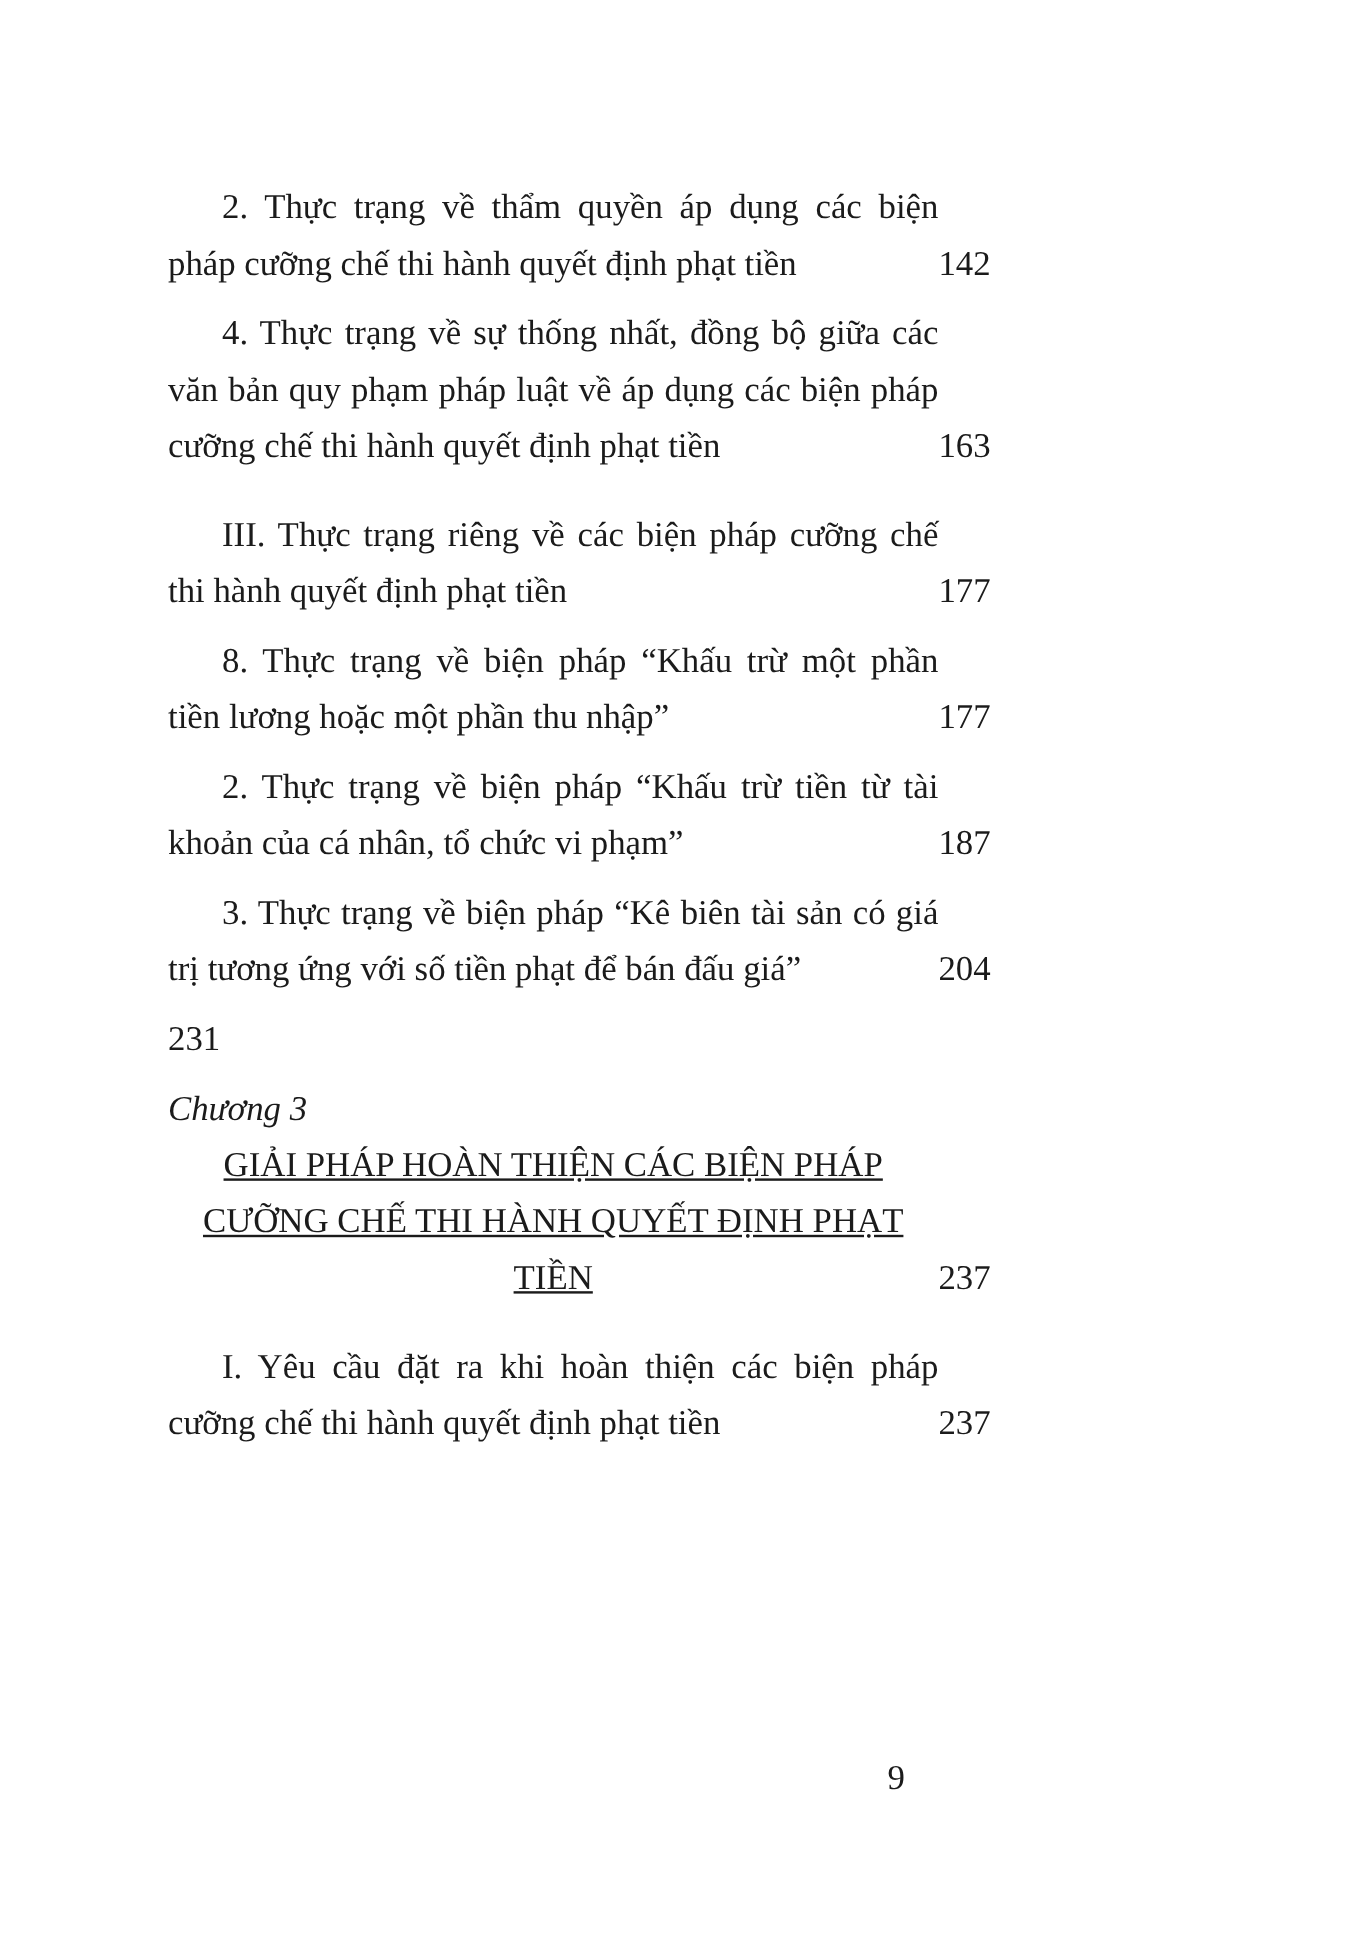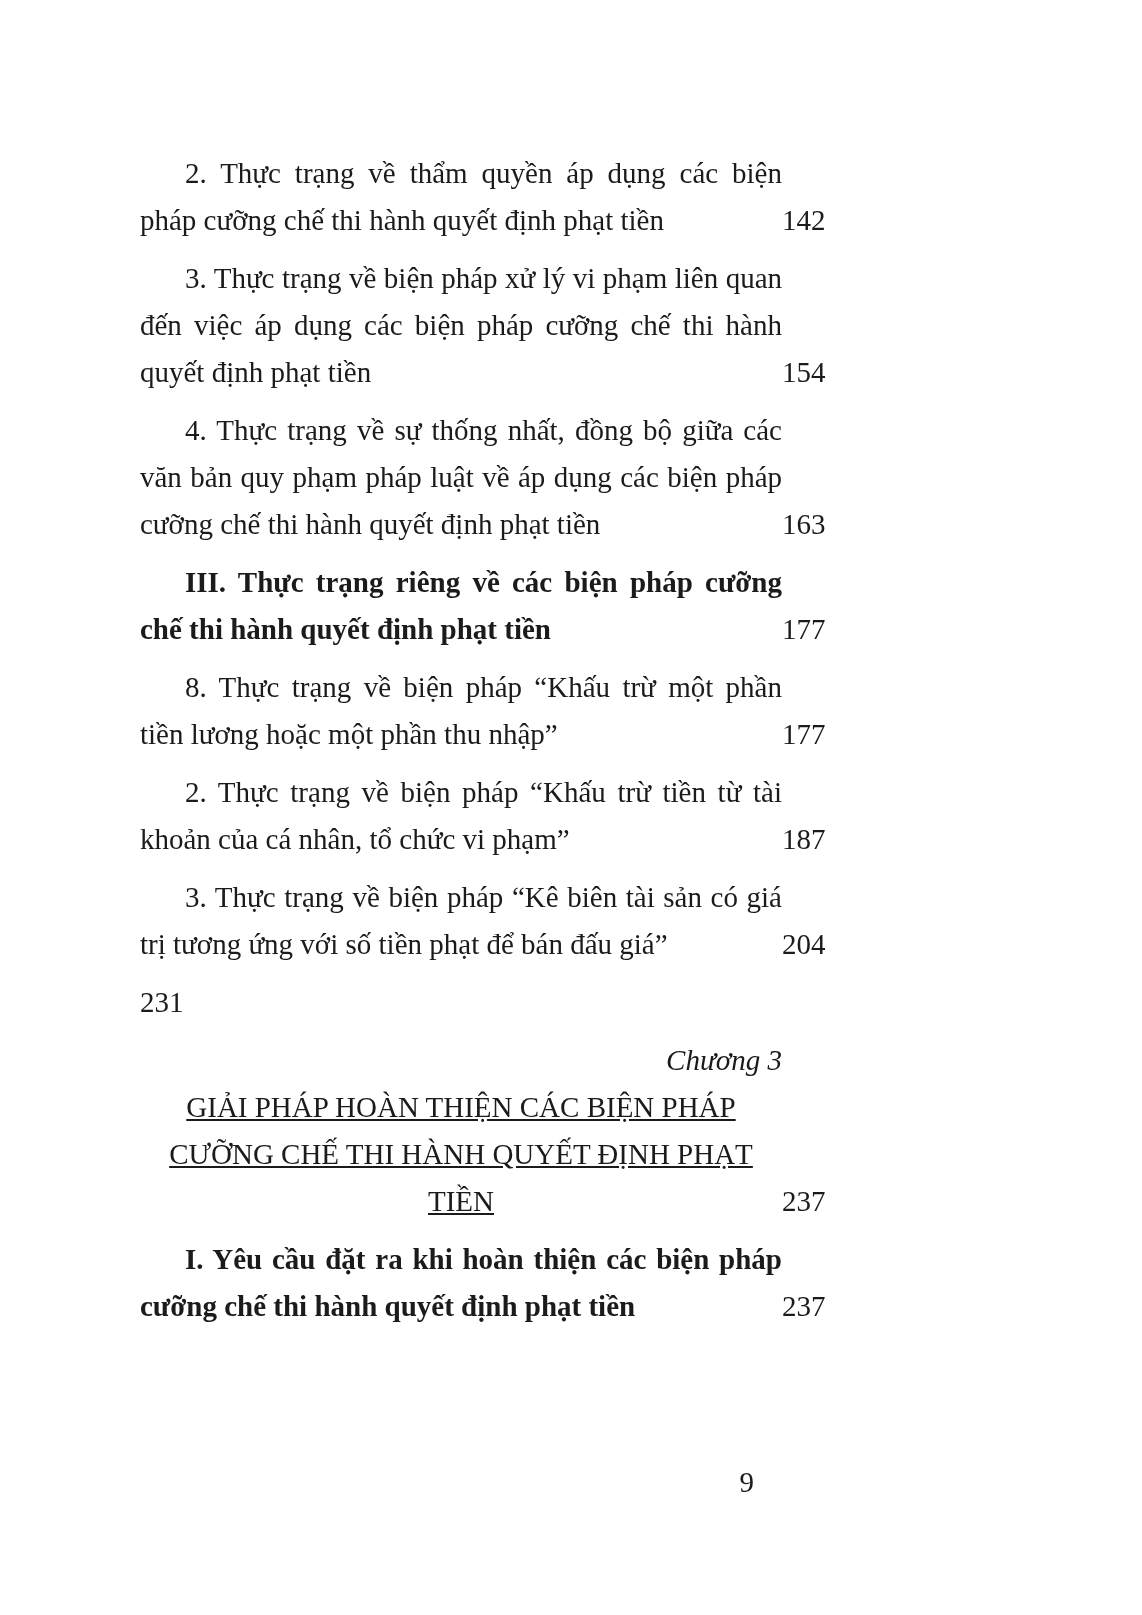--- a/index.html
+++ b/index.html
@@ -28,25 +28,25 @@
     text-align: justify;
     text-indent: 45px;
   }
   .entry-page {
     flex: 1;
     min-width: 60px;
     text-align: left;
     align-self: flex-end;
     white-space: nowrap;
   }
-  .style-bold .entry-text { font-weight: 700; }
+  .style-bold .entry-text { font-weight: 400; margin-top: 16px; }
   .style-chapter-label { margin-top: 10px; margin-bottom: 0; }
   .style-chapter-label .entry-text {
     font-style: italic;
-    text-align: right;
+    text-align: left;
     text-indent: 0;
   }
   .style-chapter-title .entry-text {
     text-align: center;
     text-indent: 0;
     white-space: pre-line;
     text-decoration: underline;
   }
   .page-footer {
     position: absolute;
@@ -59,24 +59,20 @@
 </head>
 <body>
 
 <div class="page">
   <div class="toc">
   <div class="entry style-normal">
     <div class="entry-text">2. Thực trạng về thẩm quyền áp dụng các biện pháp cưỡng chế thi hành quyết định phạt tiền</div>
     <div class="entry-page">142</div>
   </div>
 
-  <div class="entry style-normal">
-    <div class="entry-text">3. Thực trạng về biện pháp xử lý vi phạm liên quan đến việc áp dụng các biện pháp cưỡng chế thi hành quyết định phạt tiền</div>
-    <div class="entry-page">154</div>
-  </div>
 
   <div class="entry style-normal">
     <div class="entry-text">4. Thực trạng về sự thống nhất, đồng bộ giữa các văn bản quy phạm pháp luật về áp dụng các biện pháp cưỡng chế thi hành quyết định phạt tiền</div>
     <div class="entry-page">163</div>
   </div>
 
   <div class="entry style-bold">
     <div class="entry-text">III. Thực trạng riêng về các biện pháp cưỡng chế thi hành quyết định phạt tiền</div>
     <div class="entry-page">177</div>
   </div>

